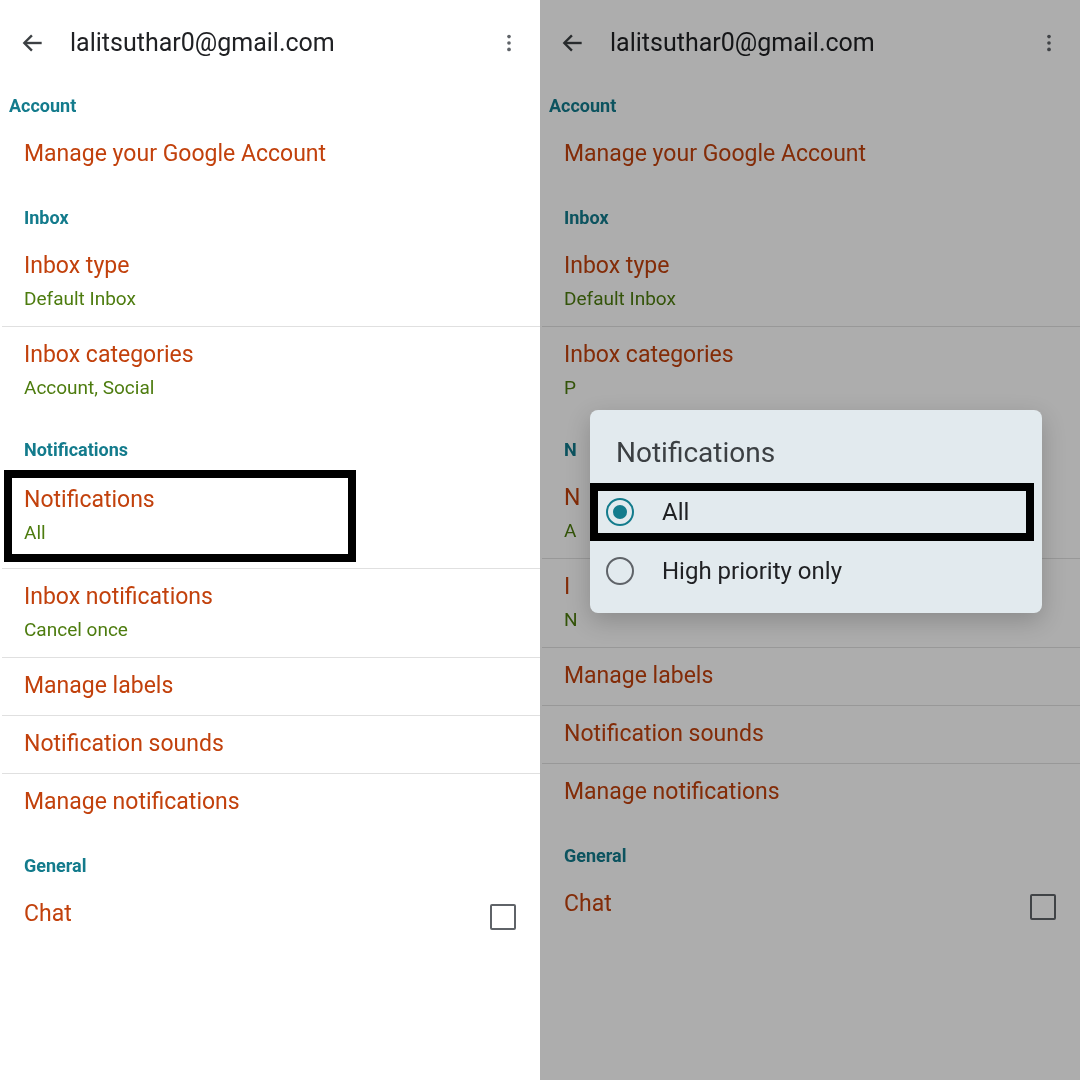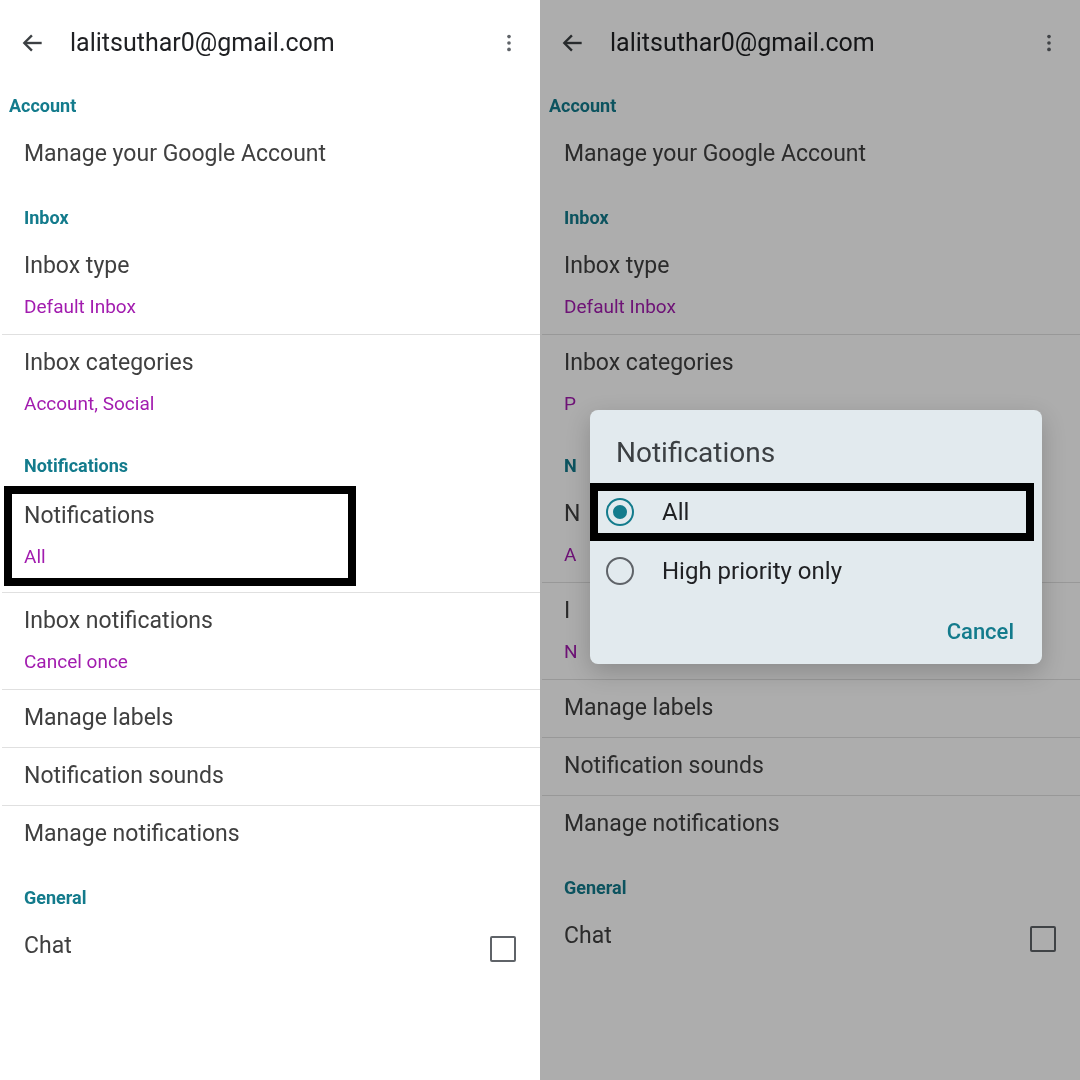--- a/index.html
+++ b/index.html
@@ -58,26 +58,26 @@
     font-weight: 700;
     font-size: 18px;
     padding: 24px 24px 10px 24px;
   }
   .sh-top { padding-top: 18px; padding-left: 9px; }
   .item {
     padding: 14px 24px 16px 24px;
   }
   .item-title {
     font-size: 23px;
-    color: #404040;
+    color: #c2410c;
   }
   .item-sub {
     font-size: 19px;
-    color: #a21caf;
-    margin-top: 16px;
+    color: #4d7c0f;
+    margin-top: 8px;
   }
   .divider {
     height: 1px;
     background: #e0e0e0;
     margin-left: 2px;
   }
   .highlight-box {
     border: 8px solid #000;
     margin: 0 0 6px 4px;
     max-width: 352px;
@@ -298,19 +298,16 @@
         </div>
         <div class="radio-label">All</div>
       </div>
 
       <div class="radio-row">
         <div class="radio-outer"></div>
         <div class="radio-label">High priority only</div>
       </div>
 
 
-      <div class="dialog-actions">
-        <div class="cancel-btn">Cancel</div>
-      </div>
     </div>
   </div>
 
 </div>
 
 </body></html>

